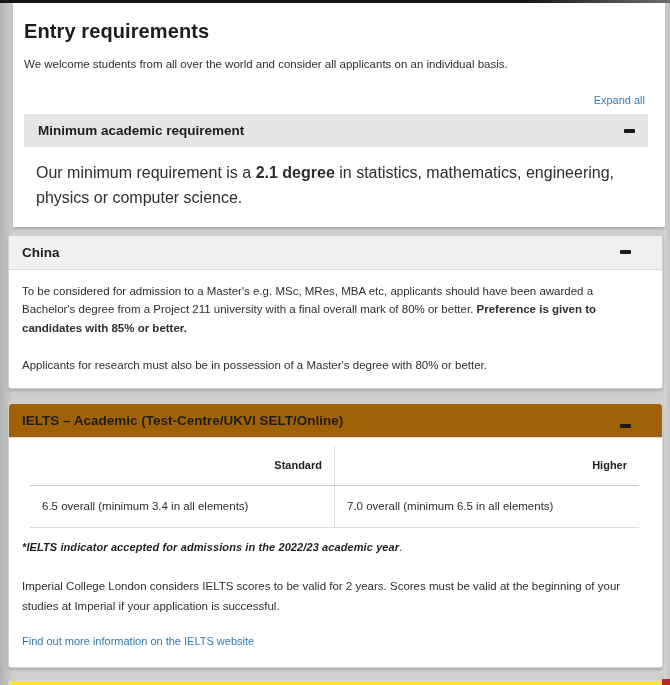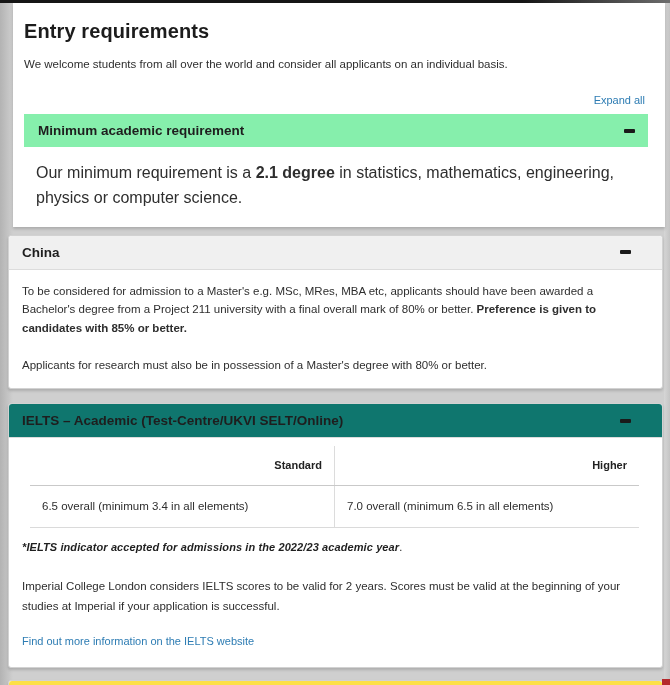--- a/index.html
+++ b/index.html
@@ -93,21 +93,21 @@
 
   <div class="top-panel">
     <h1 class="page-title">Entry requirements</h1>
     <p class="intro">We welcome students from all over the world and consider all applicants on an individual basis.</p>
 
     <div class="expand-row">
       <a class="link" style="color: rgb(45, 124, 179);">Expand all</a>
     </div>
 
     <div>
-      <div class="acc-header" style="background: #86efac;">
+      <div class="acc-header" style="background: #e5e5e5;">
         <span class="acc-title">Minimum academic requirement</span>
         <span class="minus-icon"></span>
       </div>
       <div class="acc-body">
         <p>Our minimum requirement is a <strong>2.1 degree</strong> in statistics, mathematics, engineering, physics or computer science.</p>
       </div>
     </div>
   </div>
 
   <div class="card gap-sm">
@@ -115,21 +115,21 @@
       <span class="acc-title">China</span>
       <span class="minus-icon"></span>
     </div>
     <div class="card-body">
       <p>To be considered for admission to a Master's e.g. MSc, MRes, MBA etc, applicants should have been awarded a Bachelor's degree from a Project 211 university with a final overall mark of 80% or better. <strong>Preference is given to candidates with 85% or better.</strong></p>
       <p class="spaced">Applicants for research must also be in possession of a Master's degree with 80% or better.</p>
     </div>
   </div>
 
   <div class="card gap-md">
-    <div class="card-header" style="background: #0f766e;">
+    <div class="card-header" style="background: #a16207; align-items: flex-end;">
       <span class="acc-title">IELTS – Academic (Test-Centre/UKVI SELT/Online)</span>
       <span class="minus-icon"></span>
     </div>
     <div class="card-body">
       <table class="score">
         <thead>
           <tr>
             <th>Standard</th>
             <th>Higher</th>
           </tr>

